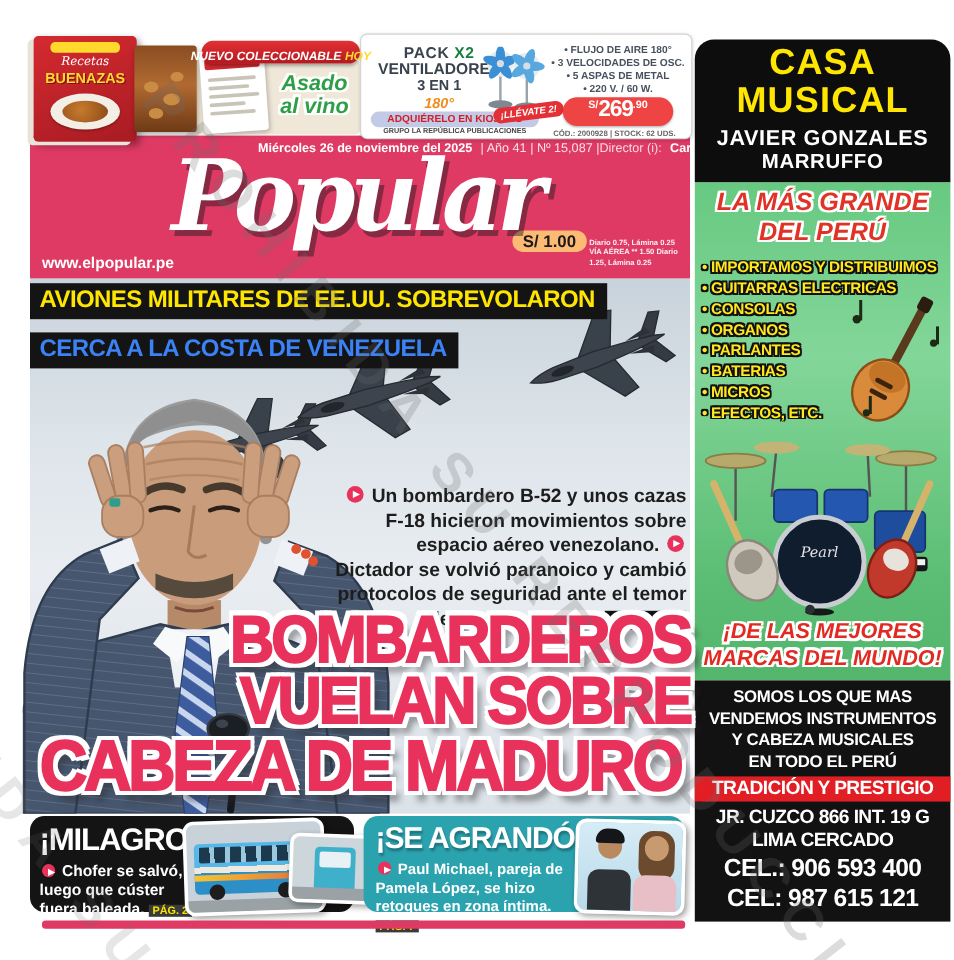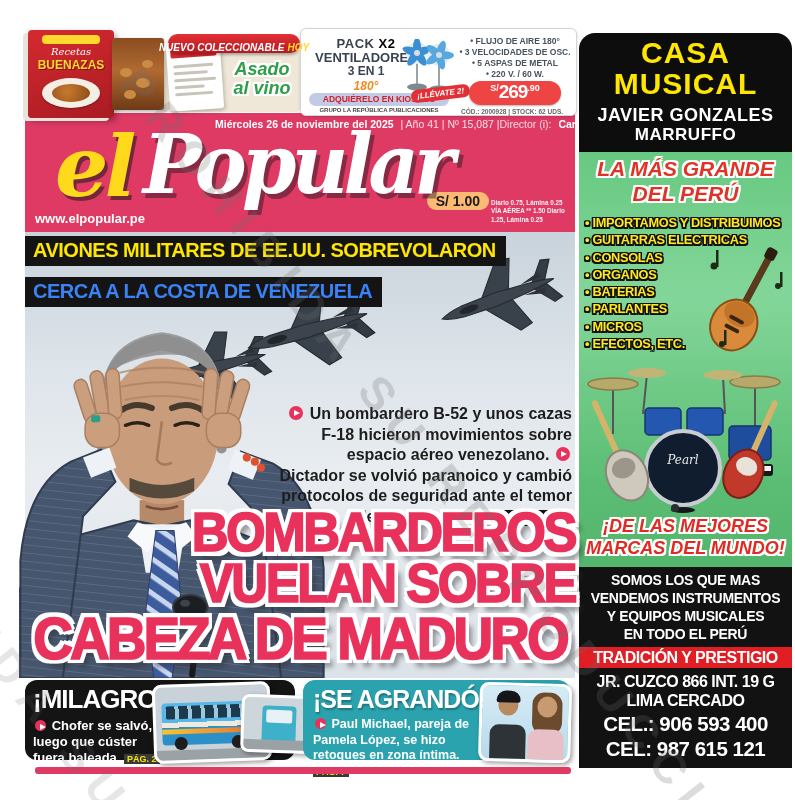--- a/index.html
+++ b/index.html
@@ -37,21 +37,21 @@
     border-radius:10px;z-index:13;display:flex;align-items:flex-end;justify-content:center;
     font-weight:bold;font-style:italic;font-size:10px;color:#fff;box-shadow:0 2px 3px rgba(0,0,0,.3);white-space:nowrap;}
   .banner .hoy{color:#ffd92c;margin-left:3px;}
   .asado{left:224px;top:60px;width:76px;text-align:center;font-weight:bold;font-style:italic;
     font-size:18px;line-height:19px;color:#2e9e47;z-index:12;
     text-shadow:-2px -2px 0 #fff,2px -2px 0 #fff,-2px 2px 0 #fff,2px 2px 0 #fff,0 2px 0 #fff,0 -2px 0 #fff,2px 0 0 #fff,-2px 0 0 #fff;}
 
   .fancard{left:300px;top:28px;width:275px;height:86px;background:#fff;border:1px solid #d5d5d5;
     border-radius:6px;z-index:11;box-shadow:0 1px 3px rgba(0,0,0,.15);}
   .fan-pack{left:0;top:7px;width:130px;text-align:center;font-weight:bold;font-size:13px;color:#39434f;letter-spacing:.5px;}
-  .fan-pack b{color:#000000;}
+  .fan-pack b{color:#15803d;}
   .fan-prod{left:0;top:21px;width:130px;text-align:center;font-weight:bold;font-size:13px;color:#39434f;}
   .fan-combo{left:0;top:35px;width:130px;text-align:center;font-weight:bold;font-size:12px;color:#39434f;}
   .fan-degree{left:0;top:50px;width:130px;text-align:center;font-weight:bold;font-style:italic;font-size:12px;color:#f08c1e;}
   .kiosk{left:8px;top:64px;width:140px;height:13px;background:#c3cae6;border-radius:7px;
     text-align:center;font-weight:bold;font-size:8.5px;line-height:13px;color:#d01f26;}
   .kiosk-sub{left:8px;top:78px;width:140px;text-align:center;font-weight:bold;font-size:6px;color:#444;}
   .features{left:158px;top:7px;width:112px;text-align:center;font-weight:bold;font-size:8.5px;
     line-height:11px;color:#47525e;}
   .take2{left:110px;top:58px;background:#e33036;color:#fff;font-weight:bold;font-style:italic;
     font-size:8px;padding:2px 6px;border-radius:8px;transform:rotate(-7deg);}
@@ -274,21 +274,20 @@
   <div class="abs masthead">
     <div class="abs dateline">
       <span>
         <span class="d">Miércoles 26 de noviembre del 2025</span>
         <span class="e">| Año 41 | Nº 15,087 |</span>
       </span>
       <span>
         <span class="dl">Director (i): </span><span class="dn">Carlos Salinas Guerrero</span>
       </span>
     </div>
-    <div class="abs logo-el">el</div>
     <div class="abs logo-pop">Popular</div>
     <div class="abs website">www.elpopular.pe</div>
     <div class="abs pricepill2">S/ 1.00</div>
     <div class="abs pricenotes">
       <div>Diario 0.75, Lámina 0.25</div>
       <div>VÍA AÉREA ** 1.50 Diario 1.25, Lámina 0.25</div>
     </div>
   </div>
 
   <div class="abs photo">
@@ -456,22 +455,22 @@
       <div class="abs sb-own2">MARRUFFO</div>
     </div>
     <div class="abs sb-green">
       <div class="abs slogan slog1">LA MÁS GRANDE</div>
       <div class="abs slogan slog2">DEL PERÚ</div>
       <ul class="abs sb-items">
         <li>IMPORTAMOS Y DISTRIBUIMOS</li>
         <li>GUITARRAS ELECTRICAS</li>
         <li>CONSOLAS</li>
         <li>ORGANOS</li>
+        <li>PARLANTES</li>
         <li>BATERIAS</li>
-        <li>PARLANTES</li>
         <li>MICROS</li>
         <li>EFECTOS, ETC.</li>
       </ul>
       <svg class="abs guitar1" width="92" height="112" viewBox="0 0 92 112">
         <g transform="rotate(28 46 56)">
           <rect x="42" y="2" width="7" height="62" rx="3" fill="#5a3a1d"></rect>
           <rect x="40" y="-4" width="11" height="12" rx="3" fill="#2a1c0e"></rect>
           <ellipse cx="46" cy="82" rx="23" ry="26" fill="#d98a3a" stroke="#8a4f16" stroke-width="2"></ellipse>
           <ellipse cx="46" cy="70" rx="16" ry="12" fill="#c47426"></ellipse>
           <rect x="38" y="74" width="16" height="4" rx="2" fill="#3a2410"></rect>
@@ -520,21 +519,21 @@
           <ellipse cx="100" cy="146" rx="12" ry="3" fill="#15171a"></ellipse>
           <circle cx="92" cy="144" r="4" fill="#2b2f34"></circle>
         </g>
       </svg>
       <div class="abs brand brand1">¡DE LAS MEJORES</div>
       <div class="abs brand brand2">MARCAS  DEL MUNDO!</div>
     </div>
     <div class="abs sb-foot">
       <div class="abs claim cl1">SOMOS LOS QUE MAS</div>
       <div class="abs claim cl2">VENDEMOS INSTRUMENTOS</div>
-      <div class="abs claim cl3">Y EQUIPOS MUSICALES</div>
+      <div class="abs claim cl3">Y CABEZA MUSICALES</div>
       <div class="abs claim cl4">EN TODO EL PERÚ</div>
       <div class="abs sb-red">TRADICIÓN Y PRESTIGIO</div>
       <div class="abs addr ad1">JR. CUZCO 866 INT. 19 G</div>
       <div class="abs addr ad2">LIMA CERCADO</div>
       <div class="abs addr ph1">CEL.: 906 593 400</div>
       <div class="abs addr ph2">CEL: 987 615 121</div>
     </div>
   </div>
 
   <div class="watermark wm1">PROHIBIDA SU REPRODUCCIÓN</div>

